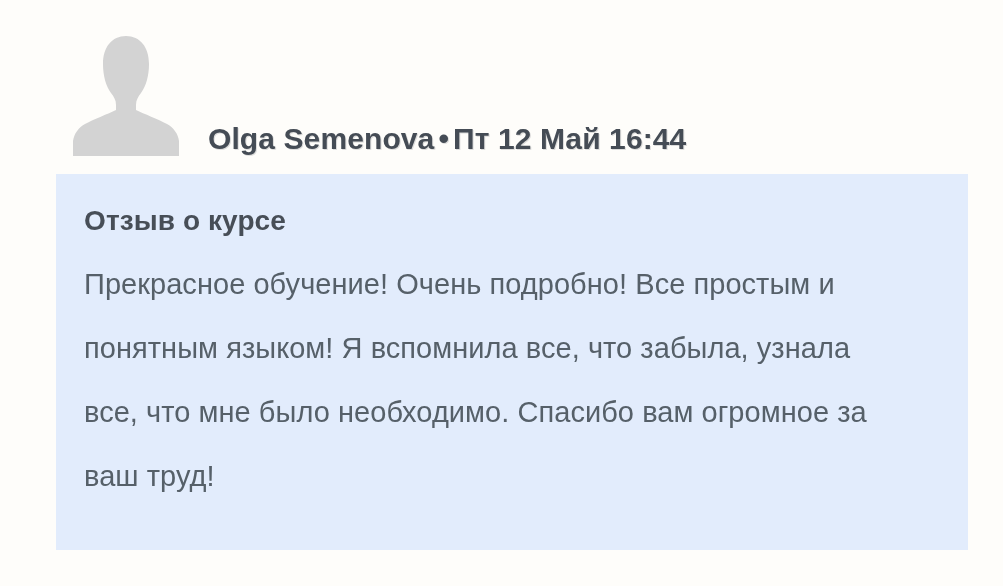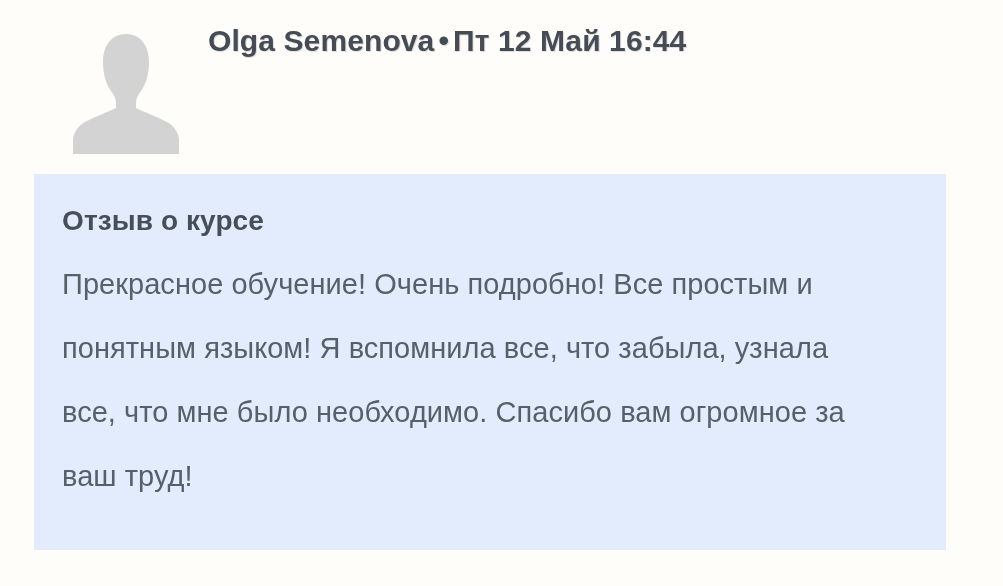--- a/index.html
+++ b/index.html
@@ -18,25 +18,25 @@
     position: relative;
     width: 1003px;
     height: 586px;
     box-sizing: border-box;
   }
 
   
   .post-header {
     position: absolute;
     left: 46px;
-    top: 24px;
+    top: 16px;
     width: 912px;
     height: 140px;
     display: flex;
-    align-items: flex-start;
+    align-items: flex-end;
   }
 
   .avatar {
     width: 108px;
     height: 122px;
     flex: 0 0 108px;
     margin-left: 26px;
     margin-top: 8px;
     position: relative;
   }
@@ -55,21 +55,21 @@
     white-space: nowrap;
     text-shadow: 1px 1px 0 rgba(210,210,210,0.75);
   }
   .post-meta .sep {
     padding: 0 4px;
   }
 
   
   .review-card {
     position: absolute;
-    left: 34px;
+    left: 56px;
     top: 174px;
     width: 912px;
     height: 376px;
     background: #e2ecfc;
     box-sizing: border-box;
     padding: 30px 28px 0 28px;
   }
 
   .review-title {
     font-size: 28px;

